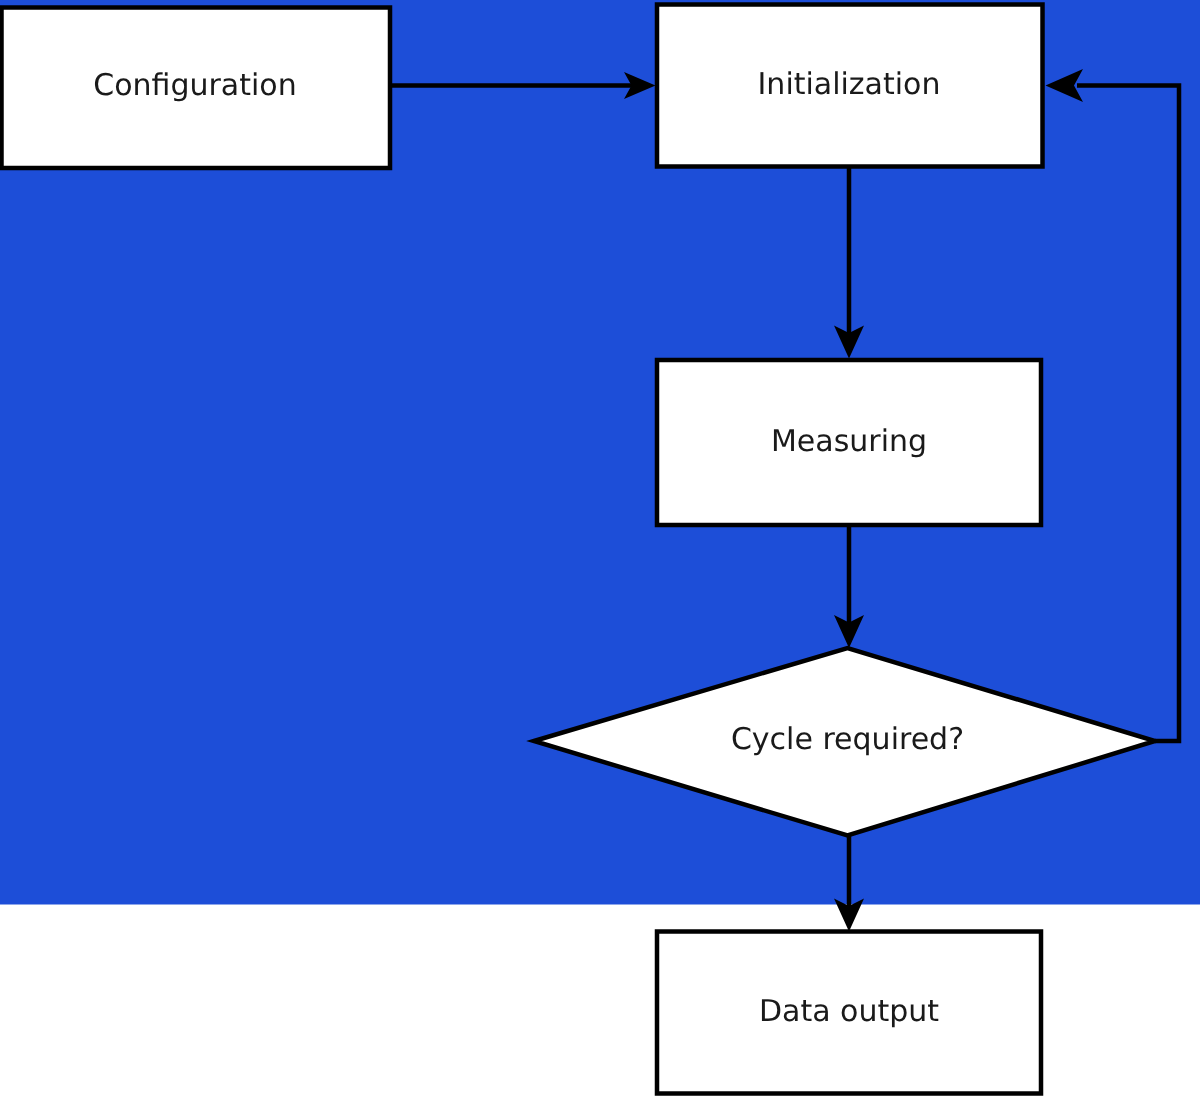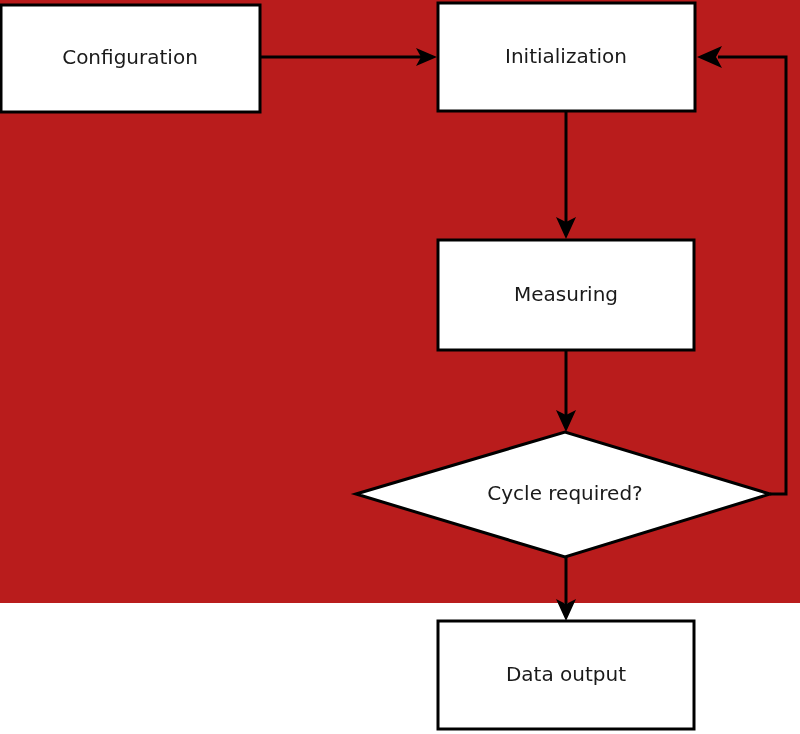--- a/index.html
+++ b/index.html
@@ -10,21 +10,21 @@
   body {
     width: 800px;
     height: 734px;
     font-family: "DejaVu Sans", sans-serif;
     overflow: hidden;
   }
   #flowchart-root {
     position: relative;
     width: 800px;
     height: 603px;
-    background: #b91c1c;
+    background: #1d4ed8;
   }
   svg.flow-svg {
     display: block;
     width: 800px;
     height: 734px;
   }
   .node-shape {
     fill: #ffffff;
     stroke: #000000;
     stroke-width: 3;

